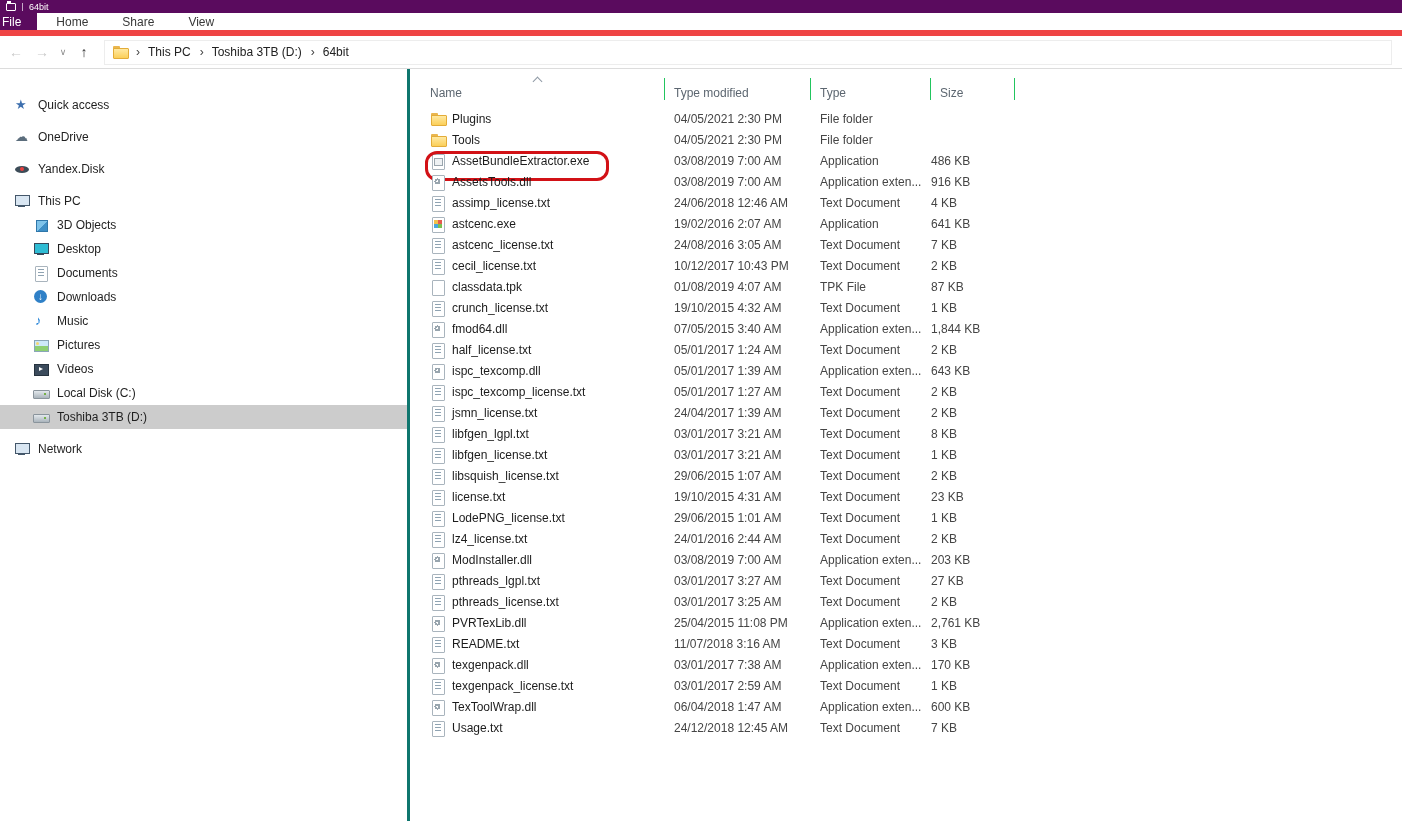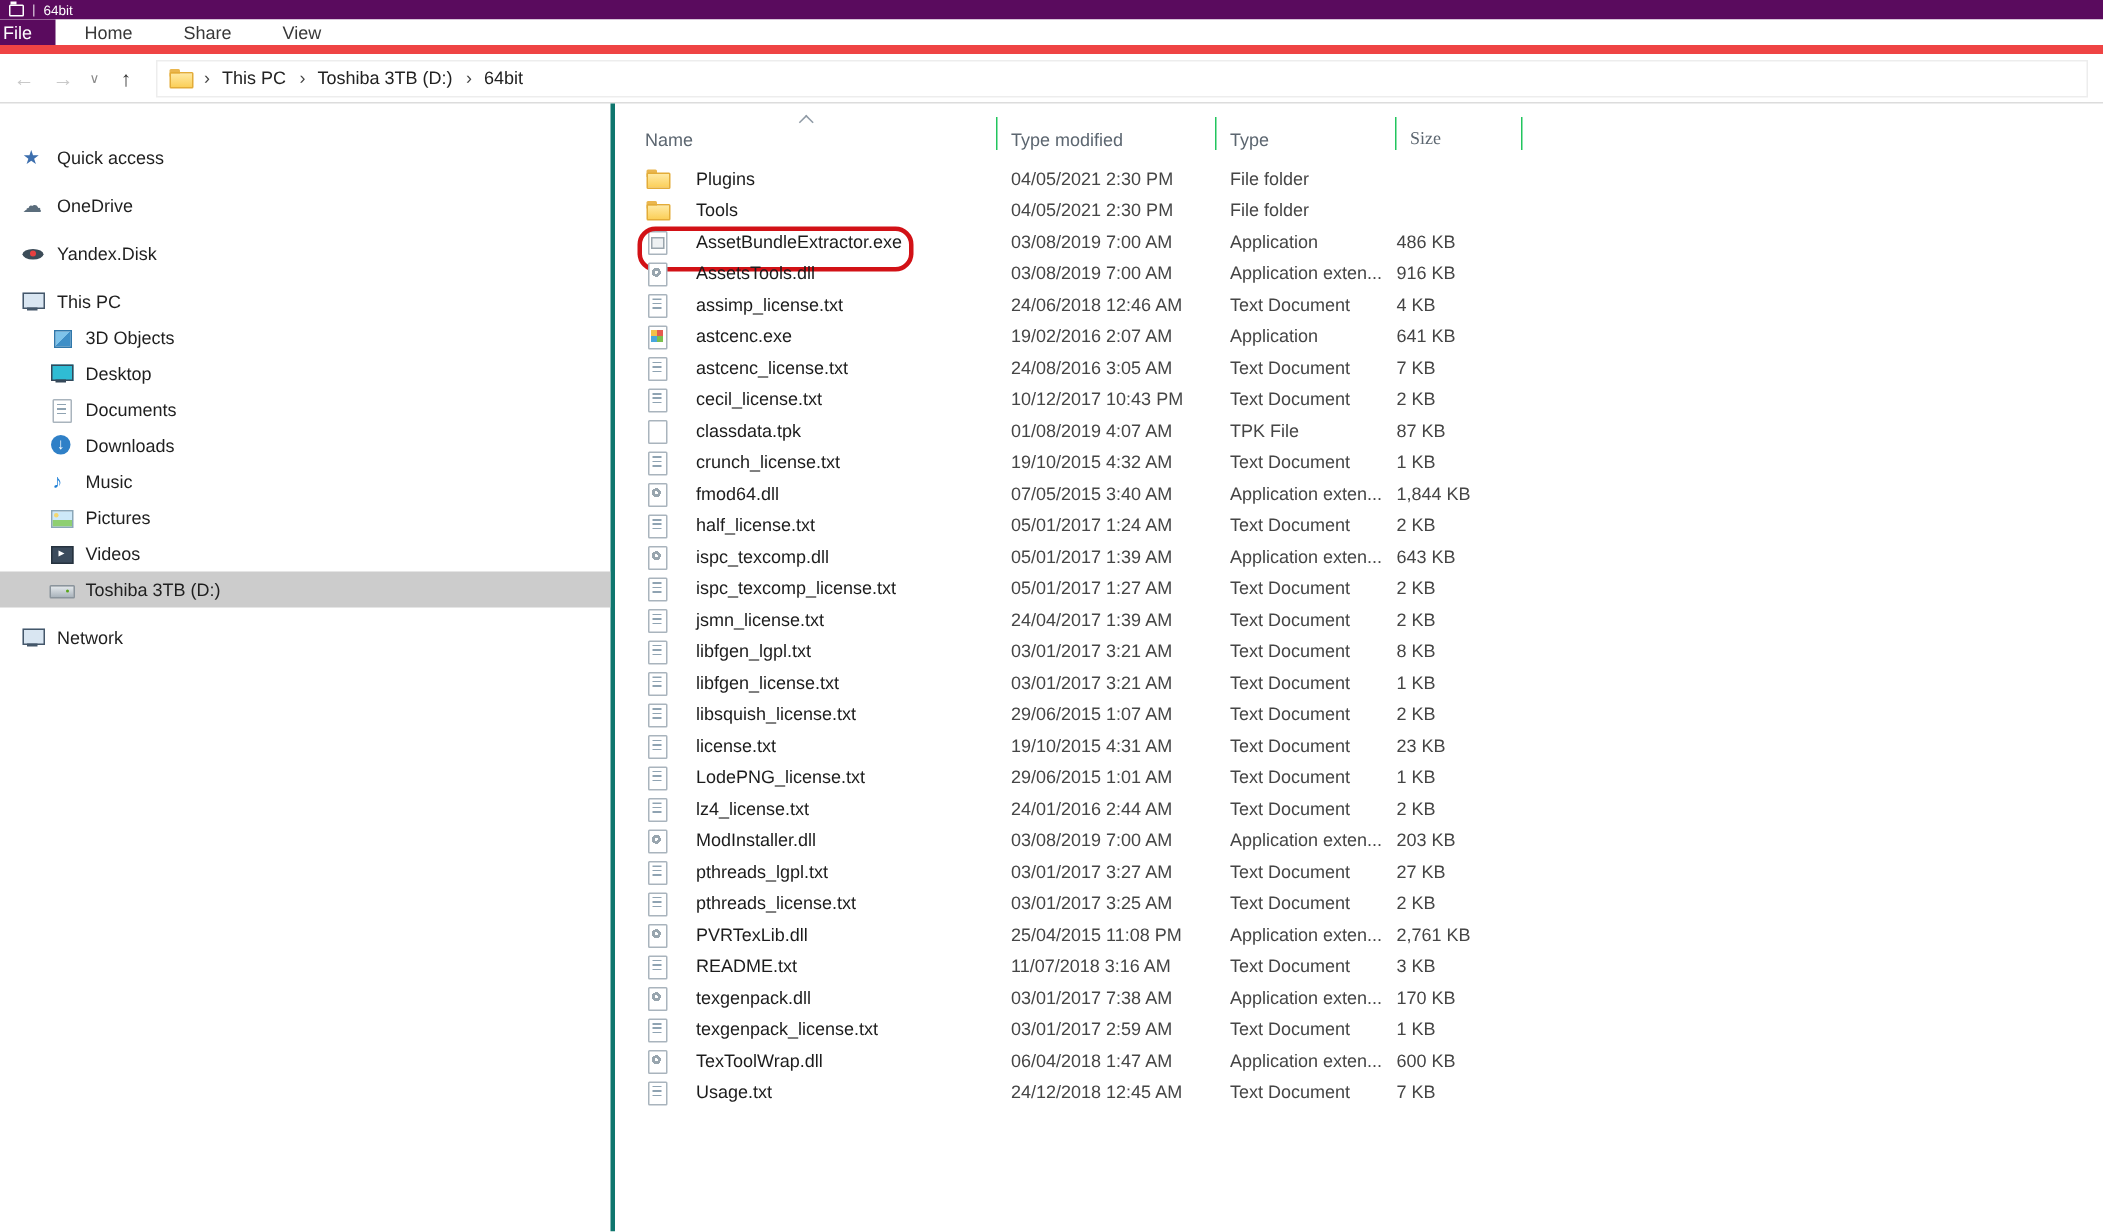--- a/index.html
+++ b/index.html
@@ -44,27 +44,27 @@
   .side-item { height:24px; display:flex; align-items:center; gap:8px; padding-left:33px; color:#1f1f1f; white-space:nowrap; }
   .side-item[data-indent="0"] { padding-left:14px; margin-top:8px; }
   .side-item[data-selected="true"] { background:#cccccc; }
 
   .content { flex:1; min-width:0; padding-top:9px; }
   .list-header { display:flex; height:22px; align-items:center; color:#5c6670; }
   .hcol { height:22px; display:flex; align-items:flex-end; border-right:1px solid #22c55e; position:relative; }
   .h-name { width:255px; padding-left:20px; }
   .h-date { width:146px; padding-left:9px; }
   .h-type { width:120px; padding-left:9px; }
-  .h-size { width:84px; padding-left:9px;font-family:Liberation Serif, serif; }
+  .h-size { width:84px; padding-left:9px; }
   .sort-caret { position:absolute; top:-2px; left:50%; margin-left:-4px; width:8px; height:8px; }
   .sort-caret::before { content:''; position:absolute; left:1px; top:2px; width:6px; height:6px; border-left:1.5px solid #8f9aa5; border-top:1.5px solid #8f9aa5; transform:rotate(45deg); }
 
   .rows { margin-top:8px; }
   .file-row { display:flex; height:21px; align-items:center; color:#454545; }
-  .cell-name { width:255px; padding-left:20px; display:flex; align-items:center; gap:18px; position:relative; color:#1c1c1c; white-space:nowrap; }
+  .cell-name { width:255px; padding-left:20px; display:flex; align-items:center; gap:6px; position:relative; color:#1c1c1c; white-space:nowrap; }
   .cell-date { width:146px; padding-left:9px; white-space:nowrap; }
   .cell-type { width:120px; padding-left:9px; white-space:nowrap; }
   .cell-size { width:84px; padding-right:12px; white-space:nowrap; }
   .file-row[data-annotated="true"] .cell-name::after {
     content:''; position:absolute; left:15px; top:-2px; width:178px; height:24px;
     border:3px solid #d21116; border-radius:12px; pointer-events:none;
   }
 
   
   .ic { width:16px; height:16px; position:relative; display:inline-block; flex:0 0 16px; }
@@ -198,20 +198,24 @@
       <div class="side-item" data-indent="1">
         <span class="ic" data-icon="pictures"></span>
         <span class="side-label">Pictures</span>
       </div>
 
       <div class="side-item" data-indent="1">
         <span class="ic" data-icon="videos"></span>
         <span class="side-label">Videos</span>
       </div>
 
+      <div class="side-item" data-indent="1">
+        <span class="ic" data-icon="drive"></span>
+        <span class="side-label">Local Disk (C:)</span>
+      </div>
 
       <div class="side-item" data-indent="1" data-selected="true">
         <span class="ic" data-icon="drive"></span>
         <span class="side-label">Toshiba 3TB (D:)</span>
       </div>
 
       <div class="side-item" data-indent="0">
         <span class="ic" data-icon="network"></span>
         <span class="side-label">Network</span>
       </div>

